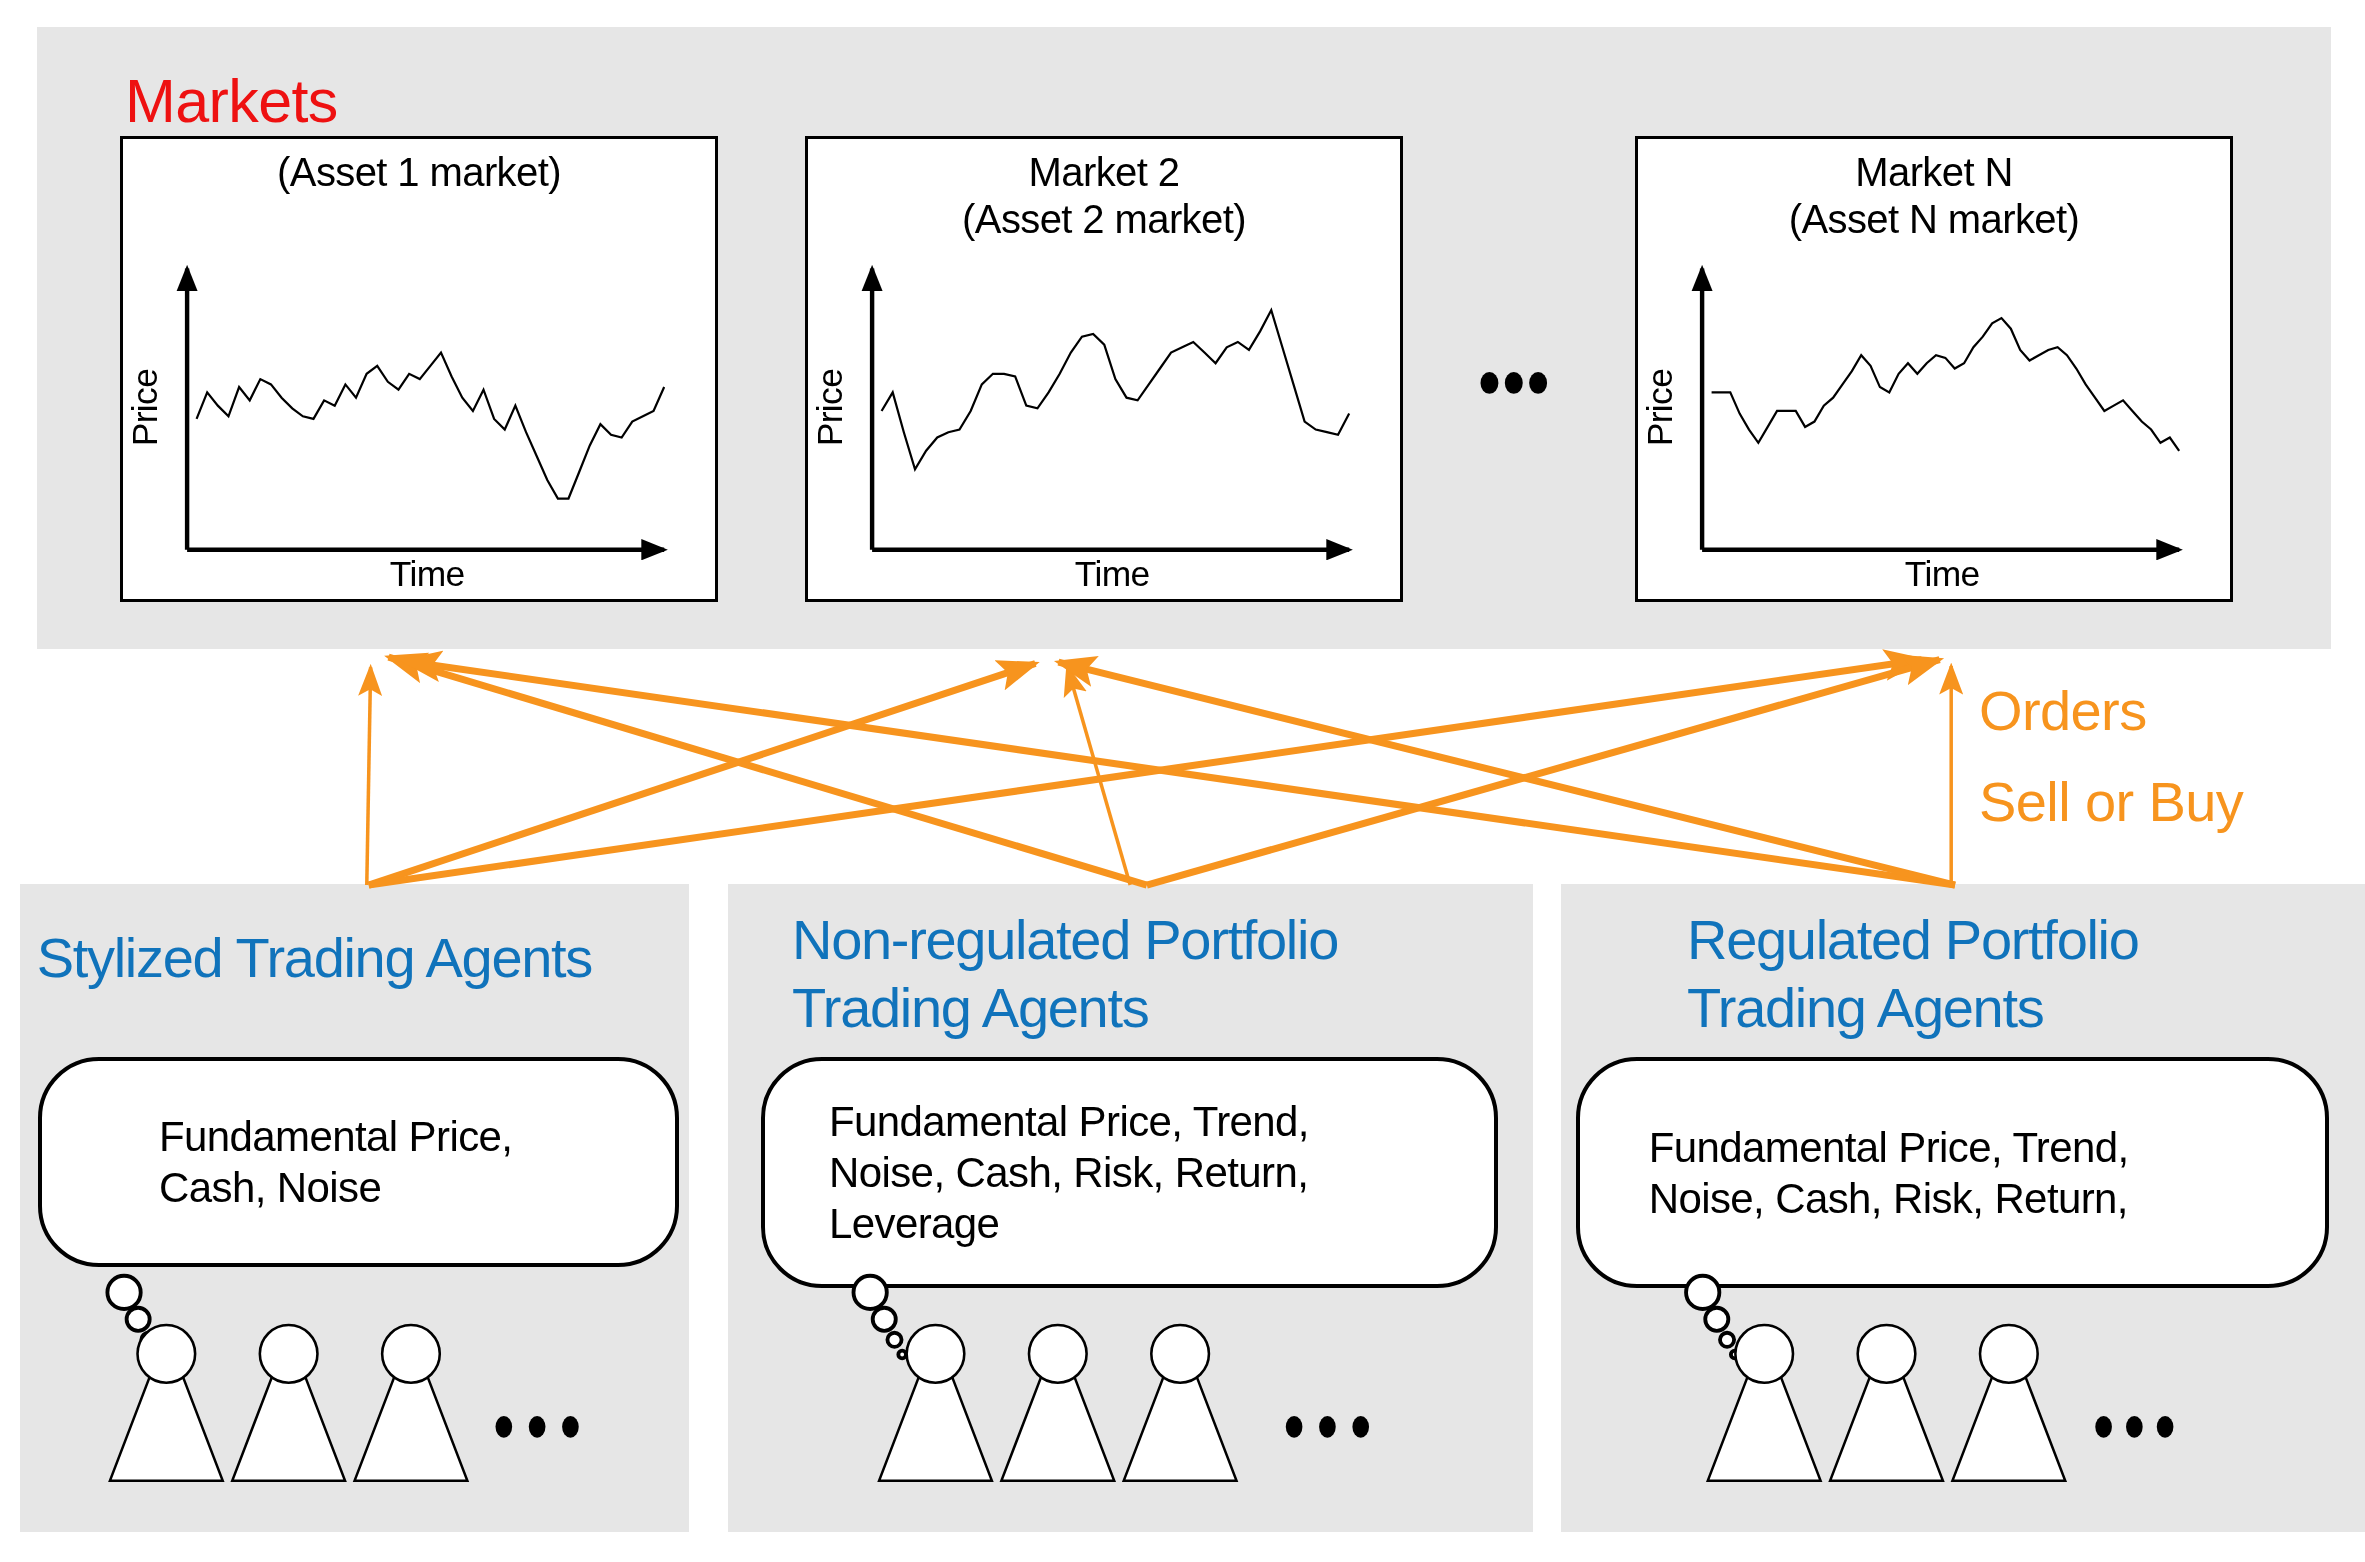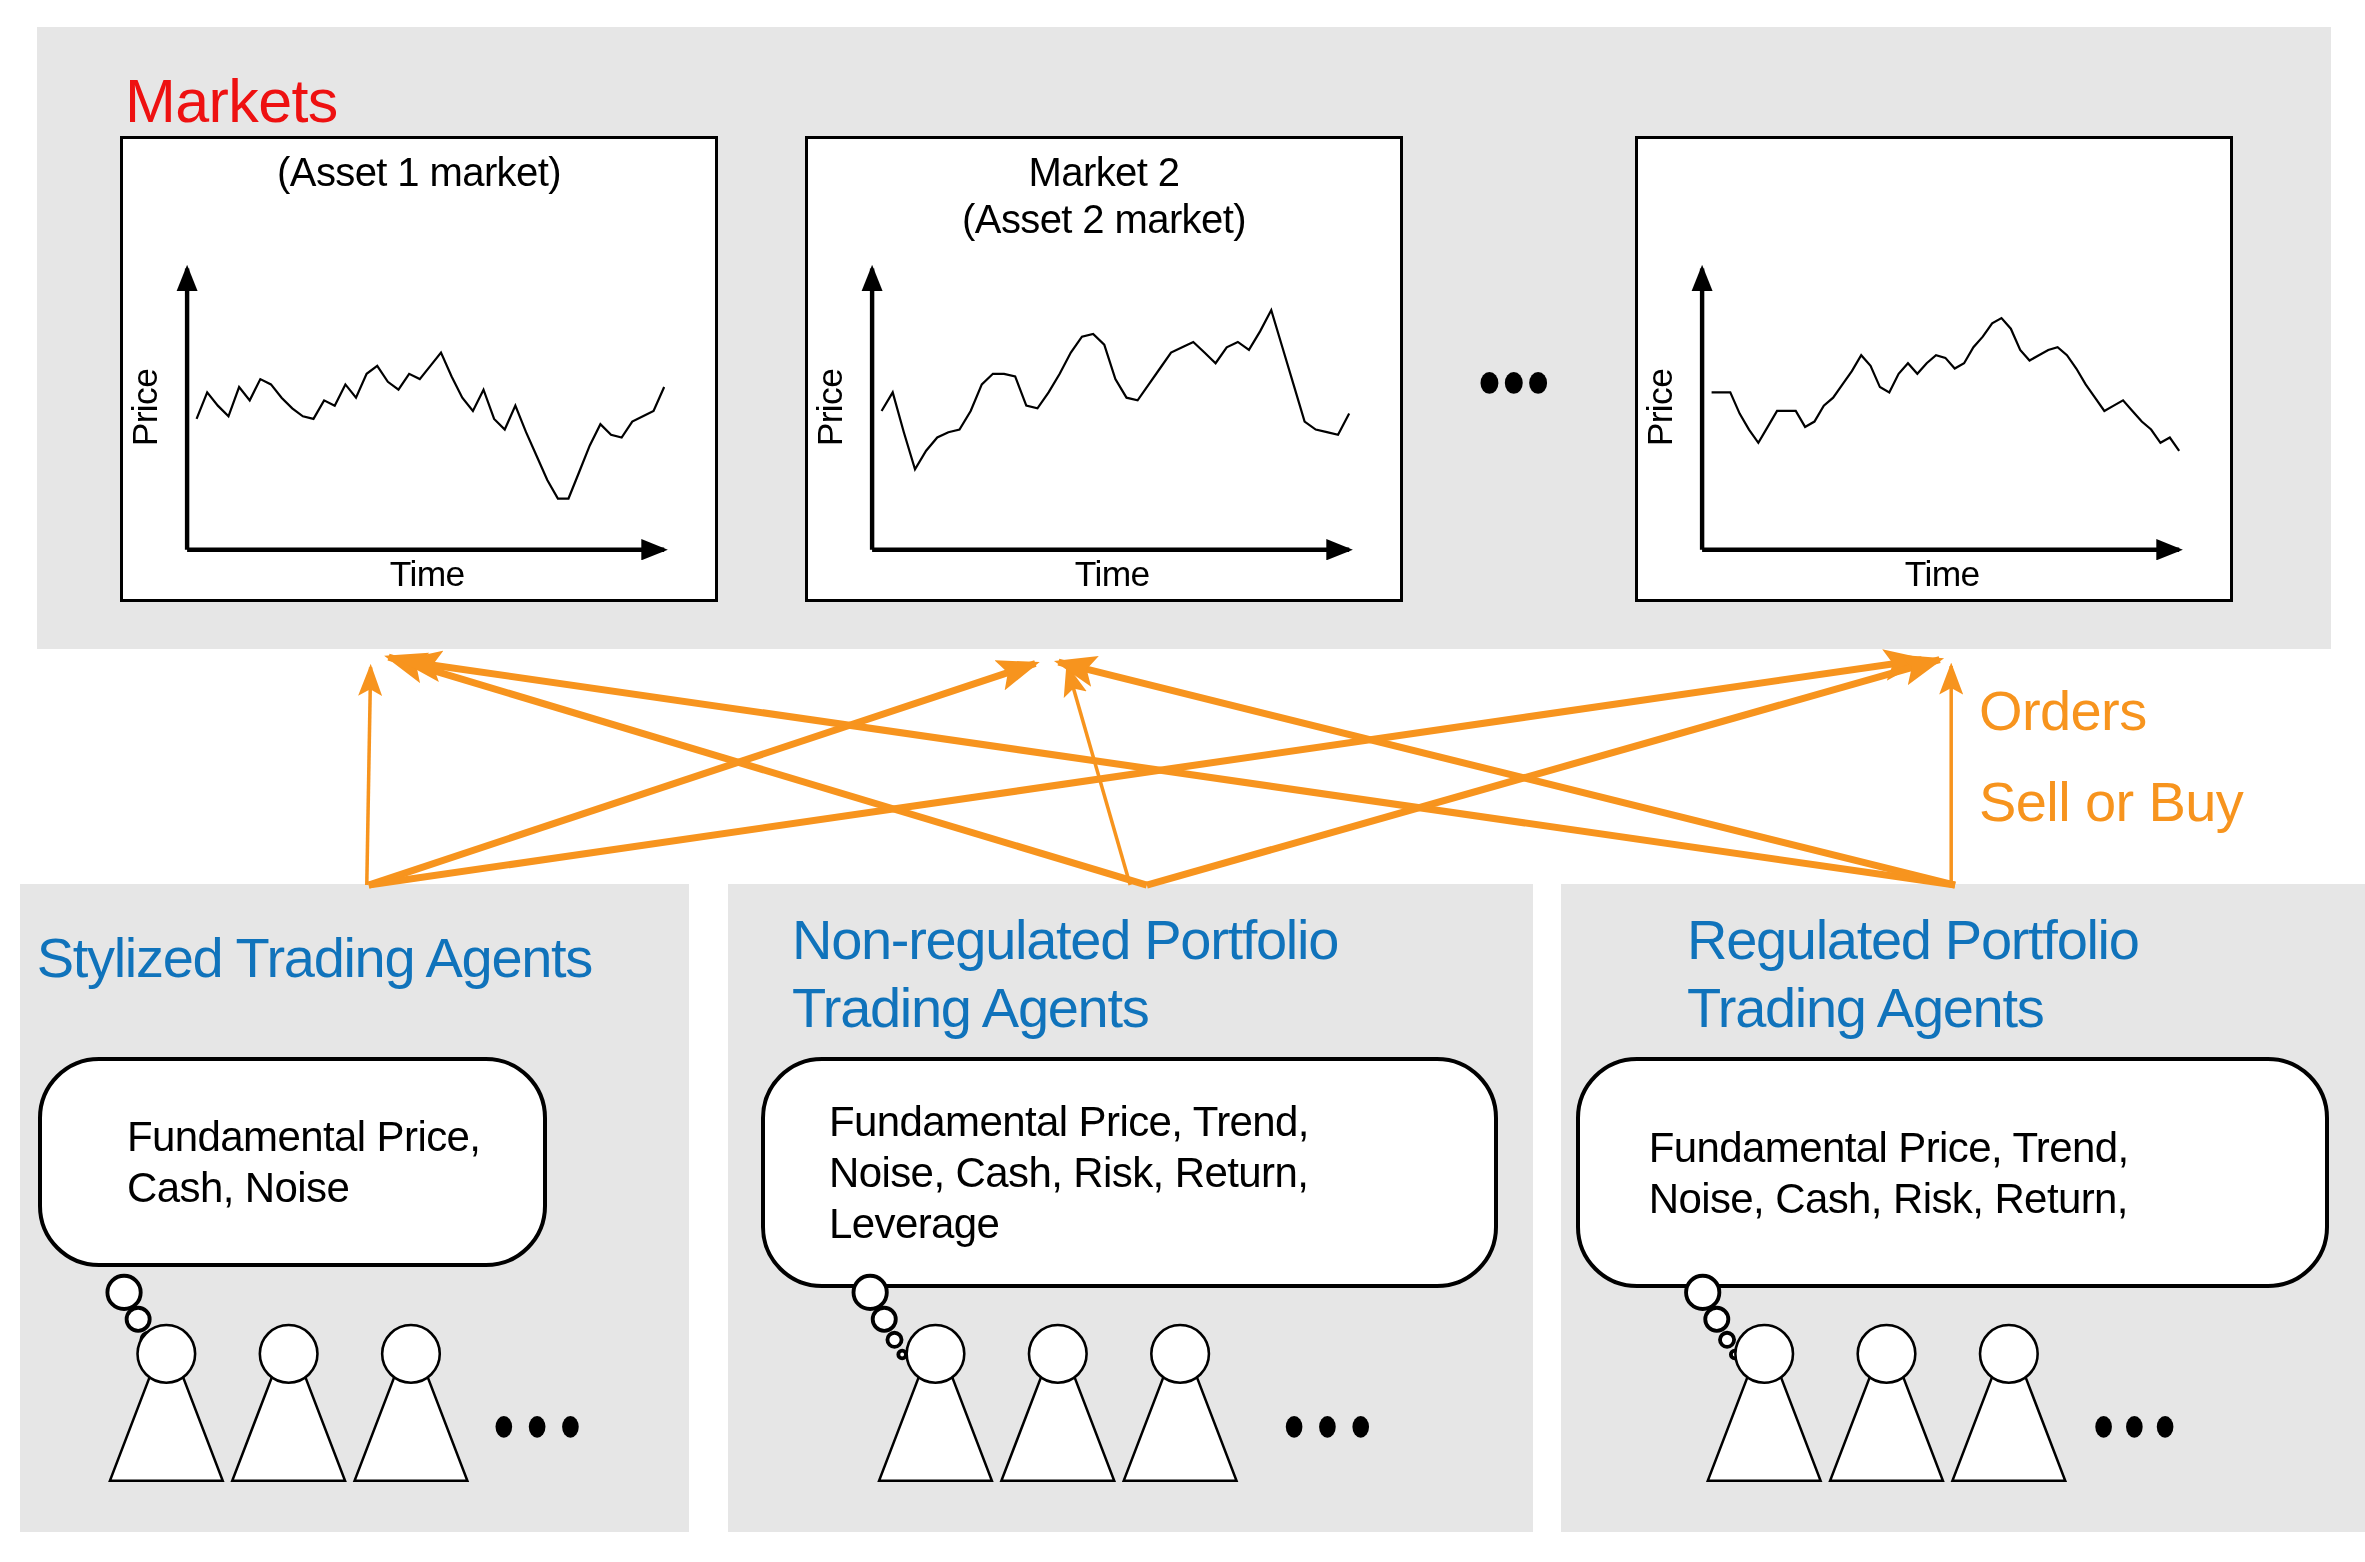--- a/index.html
+++ b/index.html
@@ -19,21 +19,21 @@
   .mchart text{font-family:"Liberation Sans",sans-serif;font-size:56px;fill:#000;letter-spacing:-1px;}
   .agent-box{position:absolute;top:884px;height:648px;background:var(--gray);}
   #agent-0{left:20px;width:669px;} #agent-1{left:728px;width:805px;} #agent-2{left:1561px;width:928px;}
   .agent-title{position:absolute;color:var(--blue);font-size:56px;line-height:68px;letter-spacing:-1.3px;white-space:nowrap;}
   #agent-0 .agent-title{left:16.7px;top:40px;}
   #agent-1 .agent-title{left:64px;top:22px;}
   #agent-2 .agent-title{left:126px;top:22px;}
   .bubble{position:absolute;top:173px;background:#fff;border:4.5px solid #000;border-radius:61px;
           display:flex;flex-direction:column;justify-content:center;box-sizing:border-box;
           font-size:42px;line-height:51px;letter-spacing:-0.6px;white-space:nowrap;}
-  #bubble-0{left:18px;width:509px;height:210px;padding-left:85px;}
+  #bubble-0{left:18px;width:641px;height:210px;padding-left:117px;}
   #bubble-1{left:33px;width:737px;height:231px;padding-left:64px;}
   #bubble-2{left:14.7px;width:753px;height:231px;padding-left:69px;}
   #orders-label{position:absolute;left:1979px;top:665px;color:var(--orange);font-size:56px;line-height:91px;letter-spacing:-0.6px;white-space:nowrap;}
   #overlay{position:absolute;left:0;top:0;pointer-events:none;}
 </style>
 </head>
 <body>
 
 <div id="canvas">
 
@@ -84,20 +84,24 @@
         <marker id="ah2" viewBox="0 0 10 8" markerWidth="42" markerHeight="34" refX="8.6" refY="4" orient="auto" markerUnits="userSpaceOnUse">
           <path d="M0,0 L10,4 L0,8 Z" fill="#000"></path>
         </marker>
       </defs>
       <line x1="100" y1="650" x2="100" y2="205" stroke="#000" stroke-width="7" marker-end="url(#ah2)"></line>
       <line x1="100" y1="650" x2="855" y2="650" stroke="#000" stroke-width="7" marker-end="url(#ah2)"></line>
       <text x="52" y="425" text-anchor="middle" transform="rotate(-90 52 425)">Price</text>
       <text x="480" y="708" text-anchor="middle">Time</text>
       <polyline class="series" fill="none" stroke="#000" stroke-width="3.5" points="115.0,401.0 129.8,401.0 144.6,401.0 159.4,434.6 174.2,459.8 189.0,480.8 203.8,455.6 218.6,430.4 233.4,430.4 248.2,430.4 263.0,455.6 277.8,447.2 292.6,422.0 307.4,409.4 322.2,388.4 337.0,367.4 351.8,342.2 366.6,359.0 381.4,392.6 396.2,401.0 411.0,371.6 425.8,354.8 440.6,371.6 455.4,354.8 470.2,342.2 485.0,346.4 499.8,363.2 514.6,354.8 529.4,329.6 544.2,312.8 559.0,291.8 573.8,283.4 588.6,300.2 603.4,333.8 618.2,350.6 633.0,342.2 647.8,333.8 662.6,329.6 677.4,342.2 692.2,363.2 707.0,388.4 721.8,409.4 736.6,430.4 751.4,422.0 766.2,413.6 781.0,430.4 795.8,447.2 810.6,459.8 825.4,480.8 840.2,472.4 855.0,493.4"></polyline>
     </svg>
+    <div class="m-titlewrap">
+      <div>Market N</div>
+      <div>(Asset N market)</div>
+    </div>
   </div>
 
   <div class="agent-box" id="agent-0">
     <div class="agent-title">
       <div>Stylized Trading Agents</div>
     </div>
     <div class="bubble" id="bubble-0">
       <div>Fundamental Price,</div>
       <div>Cash, Noise</div>
     </div>

